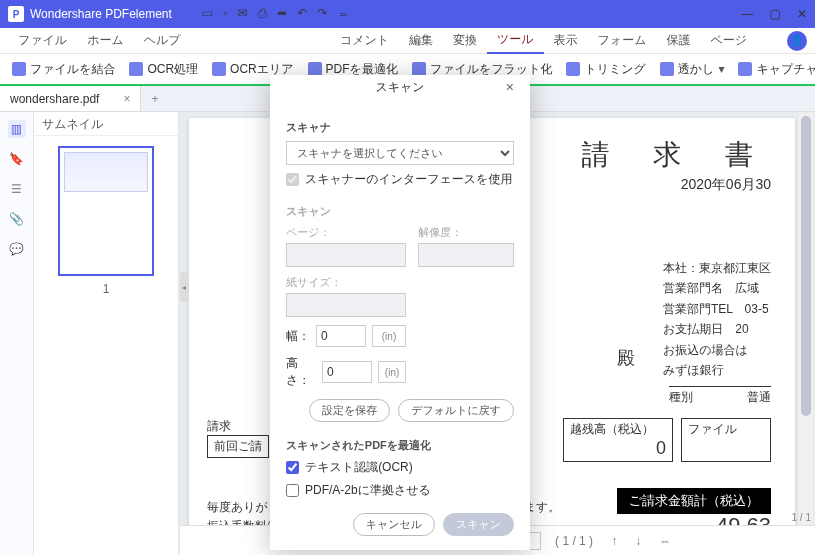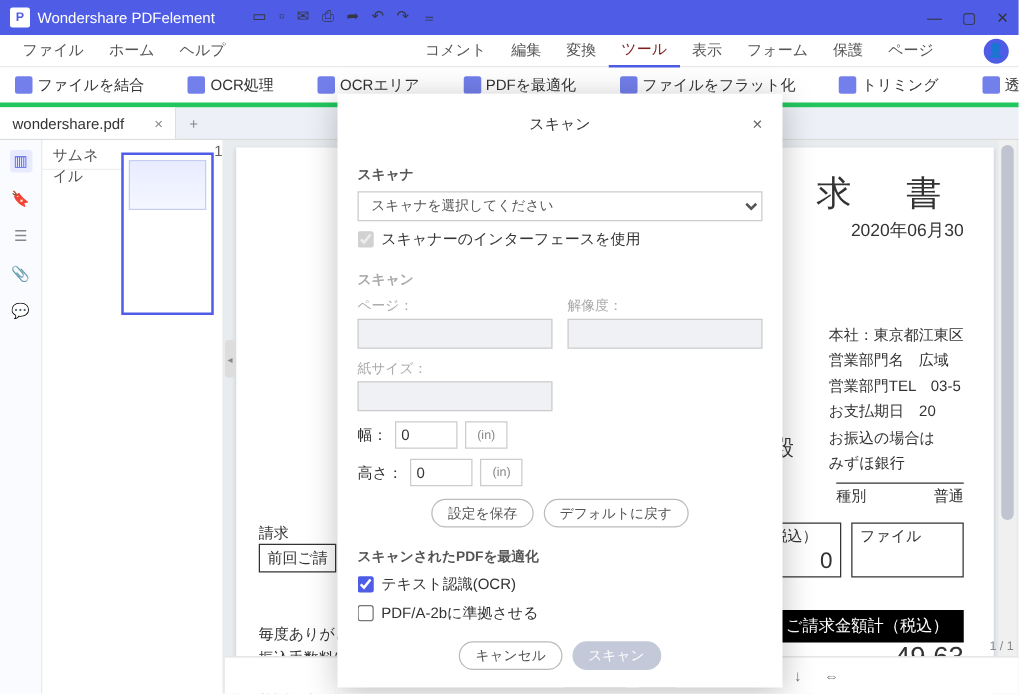--- a/index.html
+++ b/index.html
@@ -8,32 +8,32 @@
 .titlebar .logo{width:16px;height:16px;background:#fff;border-radius:2px;margin-right:6px;display:flex;align-items:center;justify-content:center;color:#4e5ce6;font-weight:bold;font-size:10px}
 .titlebar .title{color:#fff;font-size:12px}
 .titlebar .qat{display:flex;gap:10px;margin-left:30px;color:#fff}
 .titlebar .qat span{opacity:.9}
 .titlebar .winbtns{margin-left:auto;display:flex;gap:16px;color:#fff;font-size:14px}
 .menubar{height:26px;background:#fff;display:flex;align-items:center;border-bottom:1px solid #e5e5e5;padding:0 8px}
 .menubar .m{padding:4px 10px;color:#555;cursor:default}
 .menubar .m.active{color:#7f1d1d;border-bottom:2px solid #4e5ce6}
 .menubar .spacer{flex:1}
 .menubar .ava{width:20px;height:20px;background:#4e5ce6;border-radius:50%;color:#fff;display:flex;align-items:center;justify-content:center;font-size:11px}
-.toolbar{height:32px;background:#fff;display:flex;align-items:center;border-bottom:4px solid #22c55e;padding:0 6px;gap:23px}
+.toolbar{height:32px;background:#fff;display:flex;align-items:center;border-bottom:2px solid #22c55e;padding:0 6px;gap:2px}
 .toolbar .tb{display:flex;align-items:center;gap:4px;padding:3px 6px;color:#555;white-space:nowrap}
 .toolbar .tb .ic{width:14px;height:14px;background:#5a68e8;opacity:.85;border-radius:2px}
 .tabbar{height:26px;background:#eef0f7;display:flex;align-items:stretch;border-bottom:1px solid #ddd}
 .tabbar .tab{display:flex;align-items:center;gap:24px;padding:0 10px;background:#fff;border-right:1px solid #ddd;color:#4e5ce6}
 .tabbar .tab .x{color:#888;cursor:default}
 .tabbar .plus{padding:0 10px;color:#888;display:flex;align-items:center}
 .workspace{display:flex;height:calc(555px - 28px - 26px - 32px - 26px);position:relative}
 .leftrail{width:34px;background:#fafbfe;border-right:1px solid #e5e5e5;display:flex;flex-direction:column;align-items:center;gap:12px;padding-top:8px}
 .leftrail .ri{width:18px;height:18px;display:flex;align-items:center;justify-content:center;color:#888}
 .leftrail .ri.active{background:#e8ebff;color:#4e5ce6;border-radius:3px}
-.thumbpanel{width:145px;background:#fff;border-right:1px solid #e5e5e5;display:flex;flex-direction:row}
+.thumbpanel{width:145px;background:#fff;border-right:1px solid #e5e5e5;display:flex;flex-direction:column}
 .thumbpanel .hdr{height:24px;padding:4px 8px;border-bottom:1px solid #eee;color:#555}
 .thumbpanel .thumb{margin:10px auto 4px;width:96px;height:130px;border:2px solid #4e5ce6;background:linear-gradient(#fff 60%,#fff),repeating-linear-gradient(0deg,#cfd4ee 0 1px,transparent 1px 6px);position:relative}
 .thumbpanel .thumb::before{content:"";position:absolute;top:4px;left:4px;right:4px;height:38px;background:linear-gradient(#e8ecff,#f5f7ff);border:1px solid #c5cdf0}
 .thumbpanel .pg{text-align:center;color:#666;margin-top:2px}
 .docarea{flex:1;background:#e9ecef;position:relative;overflow:hidden}
 .page{position:absolute;top:6px;left:10px;right:20px;height:520px;background:#fff;box-shadow:0 1px 4px rgba(0,0,0,.15);padding:18px 18px}
 .page .bigtitle{position:absolute;top:18px;right:24px;font-size:28px;letter-spacing:18px;font-weight:500}
 .page .date{position:absolute;top:58px;right:24px;font-size:14px}
 .page .info{position:absolute;top:140px;right:24px;text-align:left;font-size:13px;line-height:1.7}
 .page .info .row{white-space:nowrap}
@@ -44,35 +44,35 @@
 .page .boxes{position:absolute;top:300px;left:18px;right:24px;display:flex;gap:60px}
 .page .box{border:1px solid #333;padding:2px 6px;font-size:12px}
 .page .blackbar{position:absolute;top:370px;right:24px;background:#000;color:#fff;padding:4px 12px;font-size:13px}
 .page .amount{position:absolute;top:395px;right:24px;font-size:22px;text-align:right}
 .scroll-v{position:absolute;right:2px;top:0;bottom:0;width:14px;background:#f0f0f0}
 .scroll-v .thumb{position:absolute;left:2px;right:2px;top:4px;height:300px;background:#c0c4d0;border-radius:5px}
 .splitter{position:absolute;left:180px;top:calc(112px + 160px);width:8px;height:30px;background:#ddd;border-radius:3px;display:flex;align-items:center;justify-content:center;color:#888;font-size:8px}
 .statusbar{position:absolute;left:180px;right:0;bottom:0;height:30px;background:#fff;border-top:1px solid #e0e0e0;display:flex;align-items:center;justify-content:center;gap:10px}
 .statusbar .sb{color:#777;padding:0 4px}
 .statusbar .zoom{border:1px solid #ccc;padding:1px 6px;min-width:50px;text-align:center}
-.dialog{position:absolute;left:270px;top:75px;width:356px;background:#fff;box-shadow:0 4px 24px rgba(0,0,0,.25);padding:16px 16px 14px;z-index:20}
+.dialog{position:absolute;left:270px;top:75px;width:260px;background:#fff;box-shadow:0 4px 24px rgba(0,0,0,.25);padding:4px 16px 14px;z-index:20}
 .dialog .dtitle{text-align:center;font-size:12px;color:#333;position:relative;padding-bottom:8px}
 .dialog .dclose{position:absolute;right:0;top:0;color:#666;font-size:14px;cursor:default}
 .dialog .sect{font-size:11px;color:#555;margin-top:16px;margin-bottom:6px;font-weight:700}
 .dialog select,.dialog .dsel{width:100%;height:24px;border:1px solid #ccc;background:#fff;padding:0 6px;font-size:11px;color:#555}
 .dialog .dsel.dis{background:#f0f1f4;color:#aaa}
 .dialog .ck{display:flex;gap:6px;font-size:11px;color:#aaa;margin-top:6px}
 .dialog .ck input{accent-color:#4e5ce6}
 .dialog .ck.on{color:#555}
 .dialog .grid2{display:grid;grid-template-columns:1fr 1fr;gap:8px 12px;margin-top:4px}
 .dialog .lbl{font-size:11px;color:#aaa;margin-bottom:3px}
 .dialog .numrow{display:flex;align-items:center;gap:6px;font-size:11px;color:#666}
 .dialog .numrow .ninput{border:1px solid #ccc;width:50px;height:22px;padding:0 4px;text-align:left}
 .dialog .numrow .unit{border:1px solid #ccc;width:34px;height:22px;display:flex;align-items:center;justify-content:center;font-size:10px;color:#888;position:relative}
-.dialog .btnrow{display:flex;gap:8px;justify-content:center;margin-top:10px}
+.dialog .btnrow{display:flex;gap:8px;justify-content:flex-end;margin-top:10px}
 .dialog .pillbtn{border:1px solid #bbb;border-radius:12px;padding:3px 12px;font-size:11px;color:#555;background:#fff}
 .dialog .pillbtn.primary{background:#c3c9d8;color:#fff;border-color:#c3c9d8}
 </style>
 </head>
 <body>
 
 <div class="titlebar">
   <div class="logo">P</div>
   <div class="title">Wondershare PDFelement</div>
   <div class="qat">

